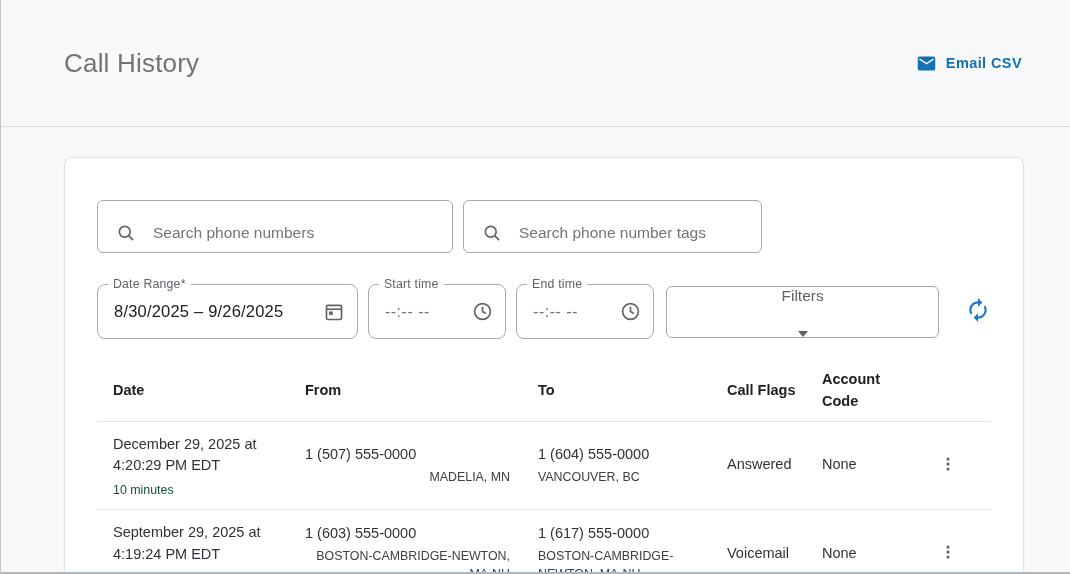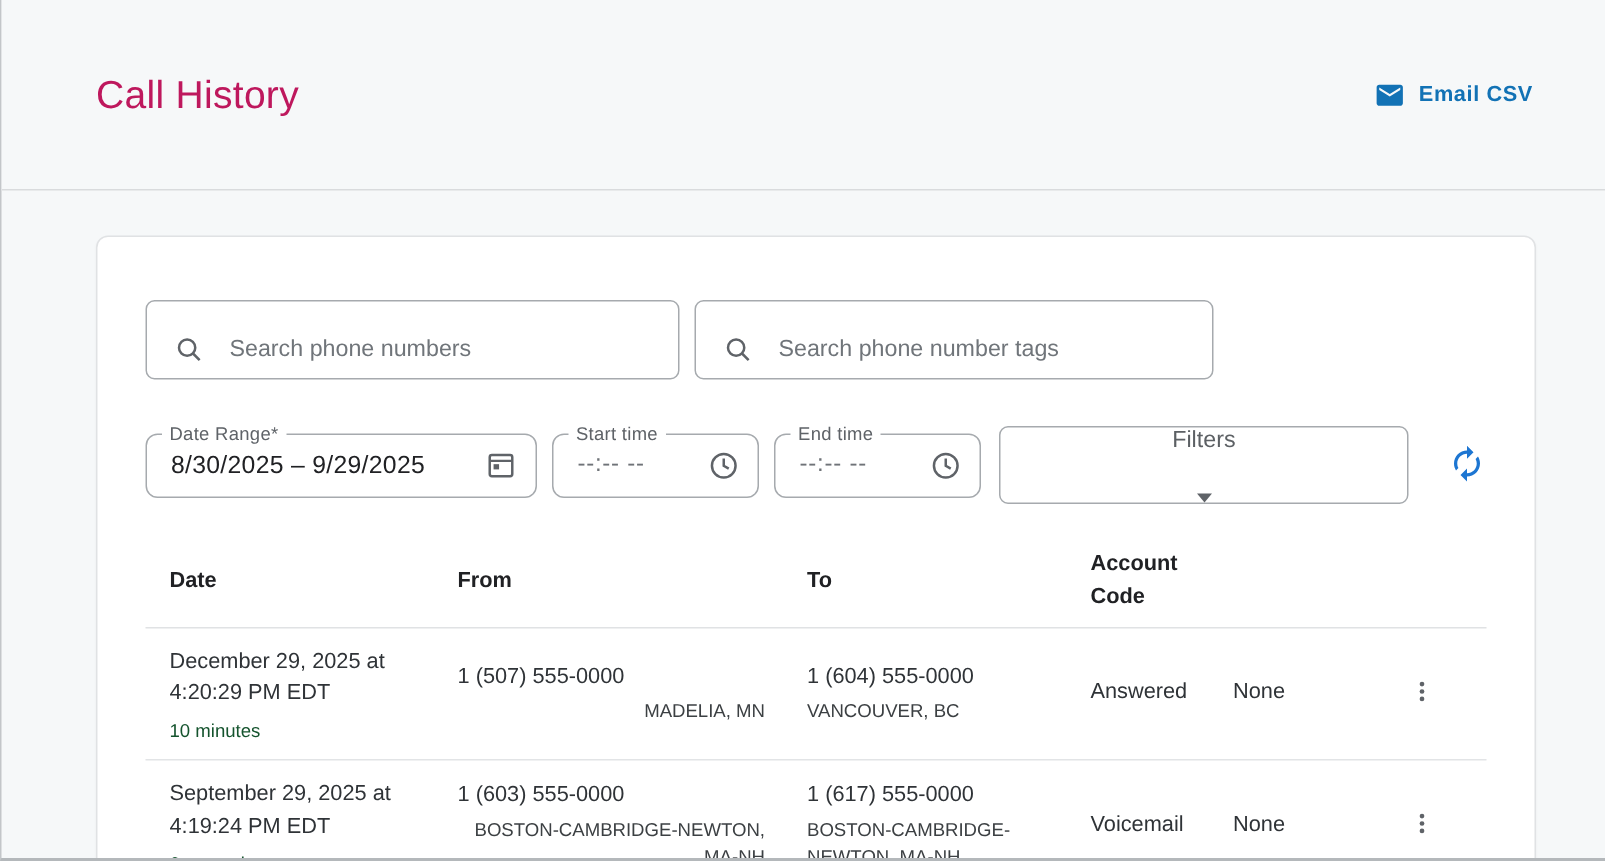--- a/index.html
+++ b/index.html
@@ -18,21 +18,21 @@
   }
   
   .page-header{
     height:127px;
     background:#f6f8f9;
     border-bottom:1px solid #d9dbdd;
     display:flex; align-items:center;
     padding:0 48px 0 63px;
   }
   .page-title{
-    font-size:26px; font-weight:400; color:#be185d;
+    font-size:26px; font-weight:400; color:#737373;
     flex:1 1 auto; letter-spacing:.2px;
   }
   .email-csv-btn{
     display:flex; align-items:center; gap:9px;
     background:none; border:none; cursor:pointer;
     color:#1272b5; font-family:inherit;
   }
   .email-csv-btn .label{
     font-size:14.5px; font-weight:700; letter-spacing:.4px; color:#1272b5;
   }
@@ -47,31 +47,31 @@
     padding:42px 32px 0 32px;
   }
   
   .search-row{ display:flex; gap:10px; }
   .search-box{
     display:flex; align-items:center; gap:17px;
     height:53px; border:1px solid #a6aaae; border-radius:6px;
     padding:12px 14px 0 18px; background:#fff;
   }
   .search-box.numbers{ width:356px; }
-  .search-box.tags{ width:346px; }
+  .search-box.tags{ width:299px; }
   .search-box input{
     border:none; outline:none; flex:1 1 auto;
     font-family:inherit; font-size:15.5px; color:#202124; background:transparent;
   }
   .search-box input::placeholder{ color:#70757a; opacity:1; }
   
   .filter-row{ display:flex; align-items:center; margin-top:31px; }
   .outlined-field{
     position:relative; border:1px solid #a6aaae; border-radius:8px;
-    height:43px; display:flex; align-items:center; background:#fff;
+    height:55px; display:flex; align-items:center; background:#fff;
     padding:0 12px 0 16px; cursor:pointer;
   }
   .outlined-field .notch-label{
     position:absolute; top:-8px; left:10px;
     background:#fff; padding:0 5px;
     font-size:12.3px; color:#5f6368; letter-spacing:.2px; white-space:nowrap;
   }
   .field-date-range{ width:265px; margin-right:10px; }
   .field-date-range .value{ font-size:16.5px; color:#202124; flex:1 1 auto; letter-spacing:.2px; }
   .field-time{ width:140px; margin-right:10px; }
@@ -153,21 +153,21 @@
             </svg>
           </span>
           <input type="text" placeholder="Search phone number tags" style="">
         </label>
       </div>
 
       <div class="filter-row">
 
         <div class="outlined-field field-date-range">
           <span class="notch-label">Date Range*</span>
-          <span class="value">8/30/2025 – 9/29/2025</span>
+          <span class="value">8/30/2025 – 9/26/2025</span>
           <span class="field-icon">
             <svg width="22" height="22" viewBox="0 0 24 24" fill="none" stroke="#5f6368" stroke-width="1.8" aria-hidden="true">
               <rect x="3.8" y="4.8" width="16.4" height="15.4" rx="1.6"></rect>
               <line x1="3.8" y1="9" x2="20.2" y2="9"></line>
               <rect x="6.6" y="11.4" width="4" height="3.8" fill="#5f6368" stroke="none"></rect>
             </svg>
           </span>
         </div>
 
         <div class="outlined-field field-time">
@@ -205,20 +205,21 @@
           </span>
         </button>
       </div>
 
       <div class="table">
 
         <div class="t-head">
           <div class="th">Date</div>
           <div class="th">From</div>
           <div class="th">To</div>
+          <div class="th">Call Flags</div>
           <div class="th">Account Code</div>
           <div class="th"></div>
         </div>
 
         <div class="t-row">
           <div class="td">
             <div class="cell-primary date-text">December 29, 2025 at 4:20:29 PM EDT</div>
             <div class="duration">10 minutes</div>
           </div>
           <div class="td">

